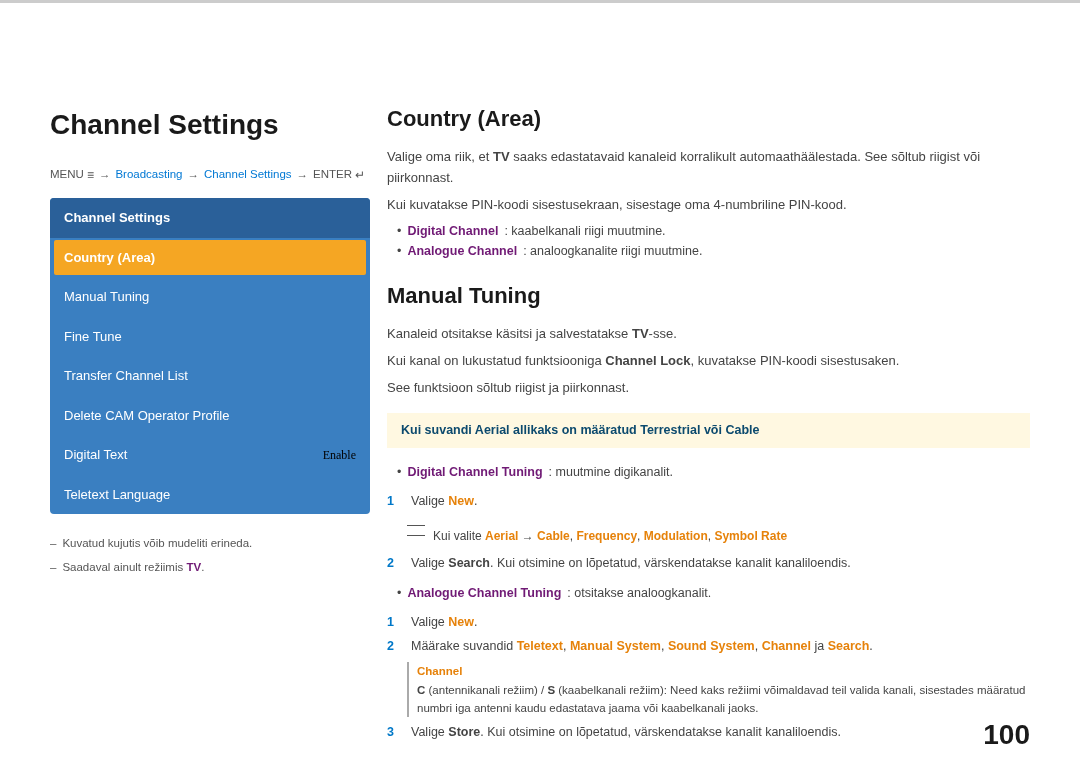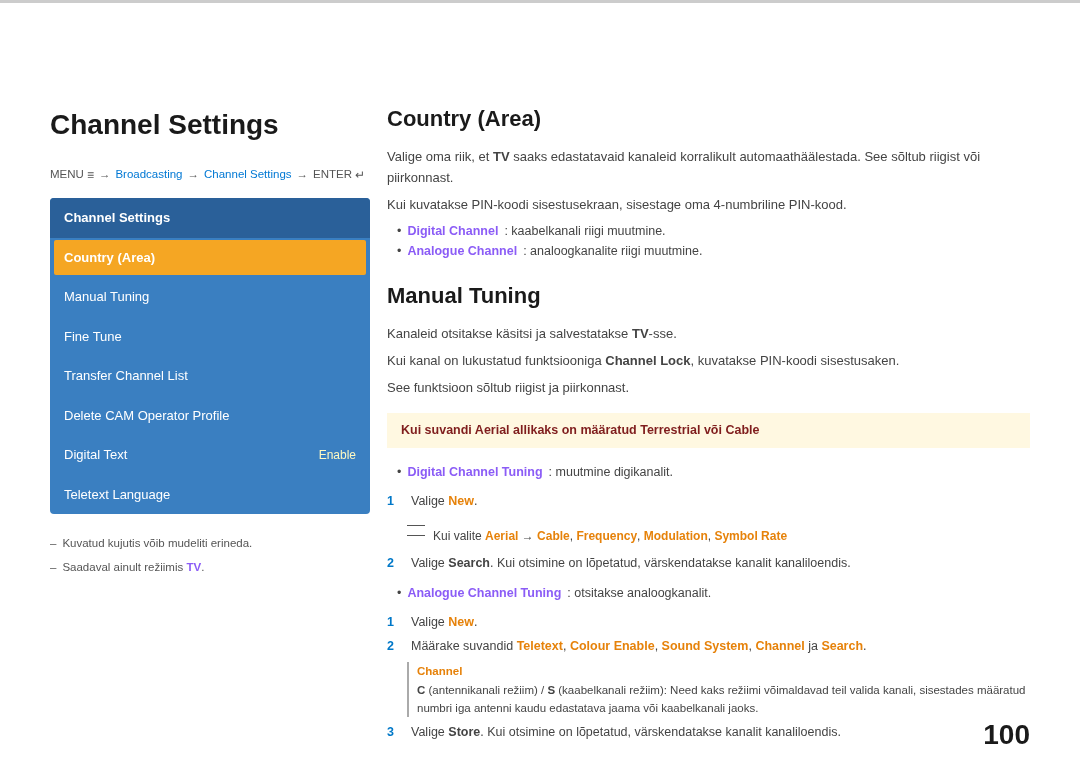--- a/index.html
+++ b/index.html
@@ -101,22 +101,23 @@
     .menu-item.active {
       background: #f5a623;
       color: #fff;
       font-weight: bold;
       border-radius: 2px;
       margin: 2px 4px;
       padding: 8px 10px;
     }
 
     .menu-item .item-value {
-      color: #fef9c3;
+      color: #000000;
       font-size: 12px;
+      font-family: Liberation Serif, serif;
     }
 
     .notes {
       margin-top: 20px;
       font-size: 11.5px;
       color: #555;
       line-height: 1.7;
     }
 
     .note-item {
@@ -164,38 +165,38 @@
       gap: 6px;
     }
 
     .bullet-list li::before {
       content: "•";
       color: #444;
       flex-shrink: 0;
     }
 
     .highlight-blue {
-      color: #8b5cf6;
+      color: #701a75;
       font-weight: bold;
       text-align: right;
     }
 
     .highlight-orange {
       color: #e6820a;
       font-weight: bold;
     }
 
     .warning-box {
       background: #fff8e1;
       border: none;
       padding: 8px 14px;
       margin: 14px 0;
       font-size: 12.5px;
       font-weight: bold;
-      color: #7f1d1d;
+      color: #0c4a6e;
     }
 
     .numbered-item {
       display: flex;
       gap: 10px;
       margin: 6px 0;
       font-size: 12.5px;
       color: #444;
     }
 
@@ -388,21 +389,21 @@
         </li>
       </ul>
 
       <div class="numbered-item">
         <span class="num">1</span>
         <span>Valige <span class="highlight-orange bold-text">New</span>.</span>
       </div>
 
       <div class="numbered-item">
         <span class="num">2</span>
-        <span>Määrake suvandid <span class="highlight-orange bold-text">Teletext</span>, <span class="highlight-orange bold-text">Colour Enable</span>, <span class="highlight-orange bold-text">Sound System</span>, <span class="highlight-orange bold-text">Channel</span> ja <span class="highlight-orange bold-text">Search</span>.</span>
+        <span>Määrake suvandid <span class="highlight-orange bold-text">Teletext</span>, <span class="highlight-orange bold-text">Manual System</span>, <span class="highlight-orange bold-text">Sound System</span>, <span class="highlight-orange bold-text">Channel</span> ja <span class="highlight-orange bold-text">Search</span>.</span>
       </div>
 
       <div class="channel-note-box">
         <div><span class="highlight-orange bold-text">Channel</span></div>
         <div>
           <span class="bold-text">C</span> (antennikanali režiim) / <span class="bold-text">S</span> (kaabelkanali režiim): Need kaks režiimi võimaldavad teil valida kanali, sisestades määratud numbri iga antenni kaudu edastatava jaama või kaabelkanali jaoks.
         </div>
       </div>
 
       <div class="numbered-item">

